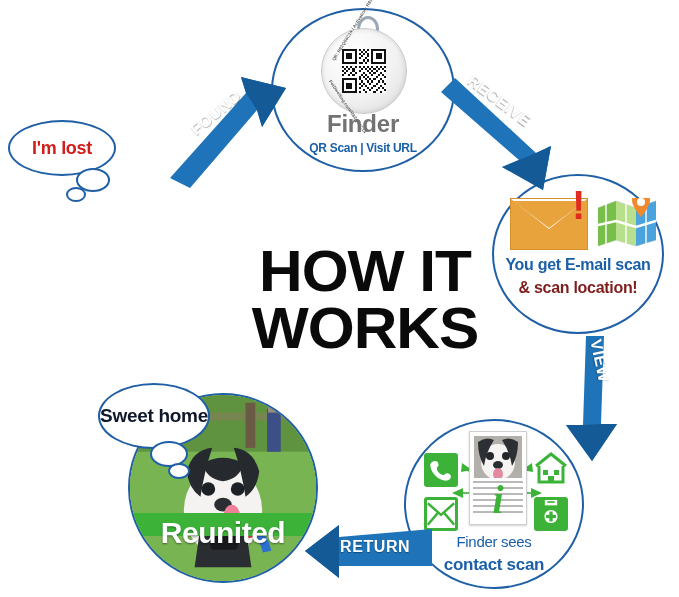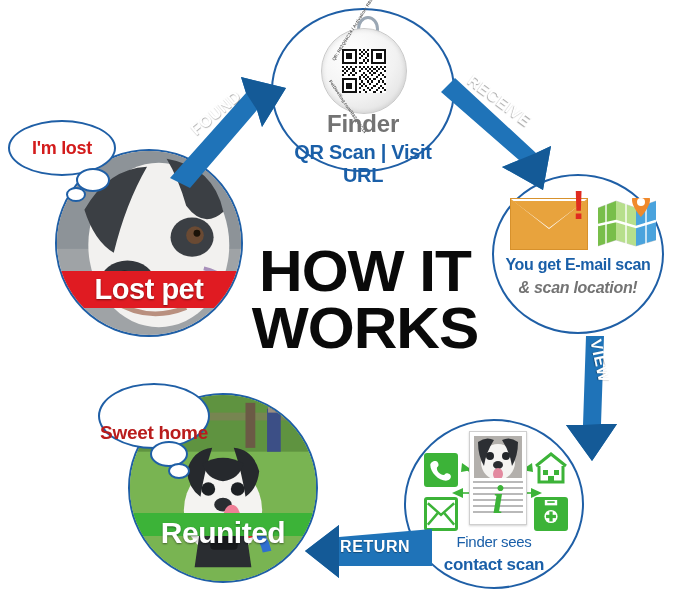--- a/index.html
+++ b/index.html
@@ -9,21 +9,21 @@
   .node{position:absolute;border-radius:50%;background:#ffffff;
         border:2px solid #1f5fa6;box-sizing:border-box;}
   .photo-node{position:absolute;border-radius:50%;overflow:hidden;
         border:2px solid #1f5fa6;box-sizing:border-box;}
 
   
   #finder-node{left:271px;top:8px;width:184px;height:164px;}
   .finder-title{position:absolute;left:0;top:100px;width:100%;text-align:center;
         font-size:24px;font-weight:bold;color:#737373;letter-spacing:-.2px;}
   .finder-sub{position:absolute;left:0;top:131px;width:100%;text-align:center;
-        font-size:20px;font-weight:bold;color:#1a5fa8;letter-spacing:-.3px;}
+        font-size:12px;font-weight:bold;color:#1a5fa8;letter-spacing:-.3px;}
   .tag-wrap{position:absolute;left:50%;top:6px;transform:translateX(-50%);
         width:92px;height:96px;}
   .tag-ring{position:absolute;left:40px;top:0;width:16px;height:20px;
         border:3px solid #9aa7b4;border-radius:50%;background:transparent;}
   .tag-disc{position:absolute;left:4px;top:12px;width:84px;height:84px;border-radius:50%;
         background:radial-gradient(circle at 35% 30%,#ffffff 0%,#f2f2f2 55%,#d8d8d8 100%);
         border:1px solid #c9c9c9;box-shadow:inset 0 0 5px rgba(0,0,0,.12);}
   .qr{position:absolute;left:50%;top:50%;transform:translate(-50%,-50%);
       width:44px;height:44px;}
   .tagtxt{position:absolute;left:0;top:0;width:84px;height:84px;
@@ -42,21 +42,21 @@
        border-top:30px solid #ffffff;}
   .env-v{position:absolute;left:2px;top:2px;width:0;height:0;
        border-left:36px solid transparent;border-right:36px solid transparent;
        border-top:27px solid #e8a33d;z-index:2;}
   .excl{position:absolute;left:78px;top:0px;width:13px;height:38px;color:#e02b20;
        font-size:40px;font-weight:bold;line-height:30px;z-index:3;}
   .mapicon{position:absolute;left:104px;top:8px;width:58px;height:50px;}
   .alert-l1{position:absolute;left:0;top:80px;width:100%;text-align:center;
        font-size:16px;font-weight:bold;color:#1a5fa8;letter-spacing:-.3px;}
   .alert-l2{position:absolute;left:0;top:103px;width:100%;text-align:center;
-       font-size:16px;font-weight:bold;color:#737373;letter-spacing:-.3px;font-style:italic;}
+       font-size:16px;font-weight:bold;color:#7f1d1d;letter-spacing:-.3px;}
 
   
   #contact-node{left:404px;top:419px;width:180px;height:170px;}
   .ci-stage{position:absolute;left:0;top:6px;width:100%;height:108px;}
   .gicon{position:absolute;width:34px;height:34px;border:3px solid #3cb338;
         box-sizing:border-box;border-radius:3px;}
   .gicon.fill{background:#3cb338;}
   .doc{position:absolute;left:63px;top:4px;width:56px;height:92px;background:#fff;
         border:1px solid #cfcfcf;box-shadow:0 1px 2px rgba(0,0,0,.18);}
   .doc-photo{position:absolute;left:4px;top:4px;width:48px;height:42px;overflow:hidden;
@@ -85,21 +85,21 @@
         display:flex;align-items:center;justify-content:center;text-align:center;
         font-weight:bold;line-height:1.05;}
   .dot{position:absolute;background:#fff;border:2px solid #1f5fa6;border-radius:50%;}
 
   #lost-bubble{left:8px;top:120px;width:104px;height:52px;}
   #lost-bubble .txt{color:#d31c1c;font-size:18px;letter-spacing:-.3px;}
   #lost-dot1{left:76px;top:168px;width:30px;height:20px;}
   #lost-dot2{left:66px;top:187px;width:16px;height:11px;}
 
   #sweet-bubble{left:98px;top:383px;width:108px;height:62px;}
-  #sweet-bubble .txt{color:#b91c1c;font-size:19px;letter-spacing:-.3px;margin-top:17px;}
+  #sweet-bubble .txt{color:#0f172a;font-size:19px;letter-spacing:-.3px;}
   #sweet-dot1{left:150px;top:441px;width:34px;height:22px;}
   #sweet-dot2{left:168px;top:463px;width:18px;height:12px;}
 
   
   #title{position:absolute;left:255px;top:243px;width:220px;text-align:center;
         color:#0a0a0a;font-weight:bold;font-size:57px;line-height:57px;
         letter-spacing:-1px;font-family:"Liberation Sans Narrow","Liberation Sans",sans-serif;
         transform:scaleX(1.06);transform-origin:center;}
 
   
@@ -143,37 +143,20 @@
   <div class="arrowlabel" id="lbl-found">FOUND</div>
   <div class="arrowlabel" id="lbl-receive">RECEIVE</div>
   <div class="arrowlabel" id="lbl-view">VIEW</div>
   <div class="arrowlabel" id="lbl-return">RETURN</div>
 
   <div id="title">
     <div>HOW IT</div>
     <div>WORKS</div>
   </div>
 
-  <div class="photo-node" id="lost-node">
-    <svg width="100%" height="100%" viewBox="0 0 188 188" preserveAspectRatio="xMidYMid slice">
-      <rect width="188" height="188" fill="#9fa3a6"></rect>
-      <rect width="188" height="100" fill="#8d9398"></rect>
-      <ellipse cx="104" cy="96" rx="72" ry="84" fill="#f2f1ef"></ellipse>
-      <path d="M28,60 Q52,18 92,16 Q70,54 58,104 Q38,92 28,60 Z" fill="#3b3f44"></path>
-      <path d="M112,8 Q160,16 170,62 Q150,80 132,56 Q124,28 112,8 Z" fill="#3b3f44"></path>
-      <ellipse cx="138" cy="88" rx="22" ry="20" fill="#3b3f44"></ellipse>
-      <ellipse cx="141" cy="86" rx="9" ry="9" fill="#6a4a33"></ellipse>
-      <ellipse cx="143" cy="84" rx="3.5" ry="3.5" fill="#1a1208"></ellipse>
-      <ellipse cx="72" cy="134" rx="28" ry="22" fill="#33373c"></ellipse>
-      <ellipse cx="69" cy="128" rx="9" ry="6" fill="#15181b"></ellipse>
-      <path d="M56,152 Q92,176 132,160" stroke="#b9907f" stroke-width="5" fill="none"></path>
-      <path d="M150,120 Q176,126 186,150" stroke="#8f6fa8" stroke-width="4" fill="none" opacity=".75"></path>
-    </svg>
-    <div class="band red">Lost pet</div>
-  </div>
   <div class="bubble" id="lost-bubble">
     <div class="txt">I'm lost</div>
   </div>
   <div class="dot" id="lost-dot1"></div>
   <div class="dot" id="lost-dot2"></div>
 
   <div class="node" id="finder-node">
     <div class="tag-wrap">
       <div class="tag-ring"></div>
       <div class="tag-disc">

